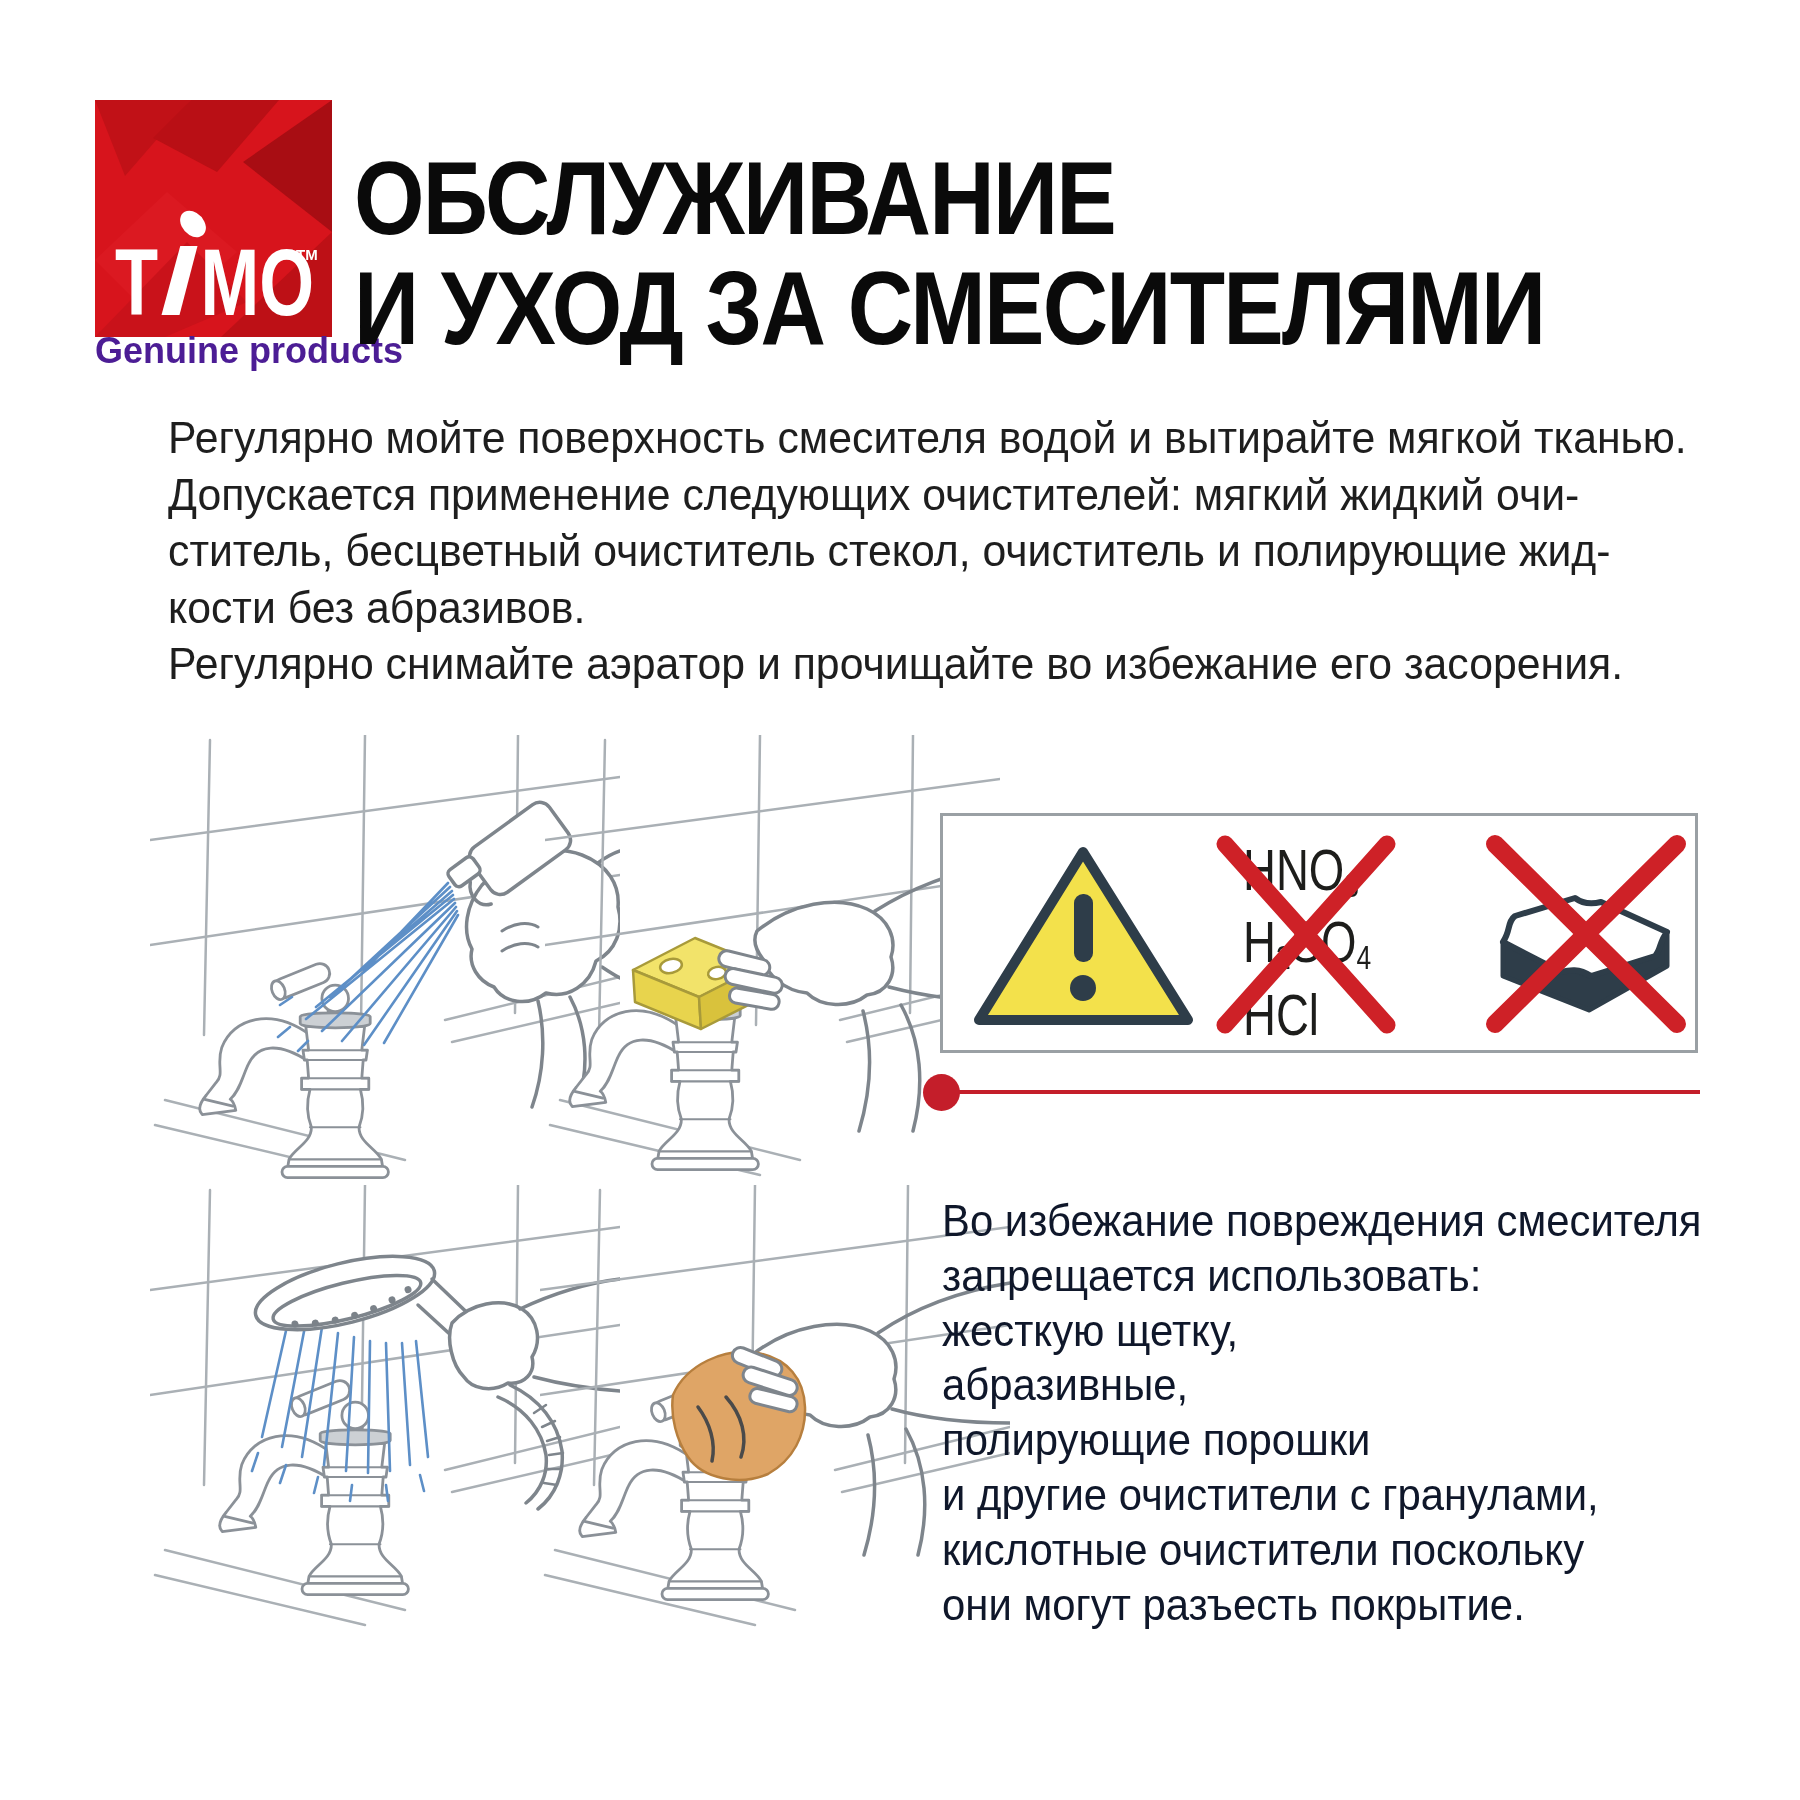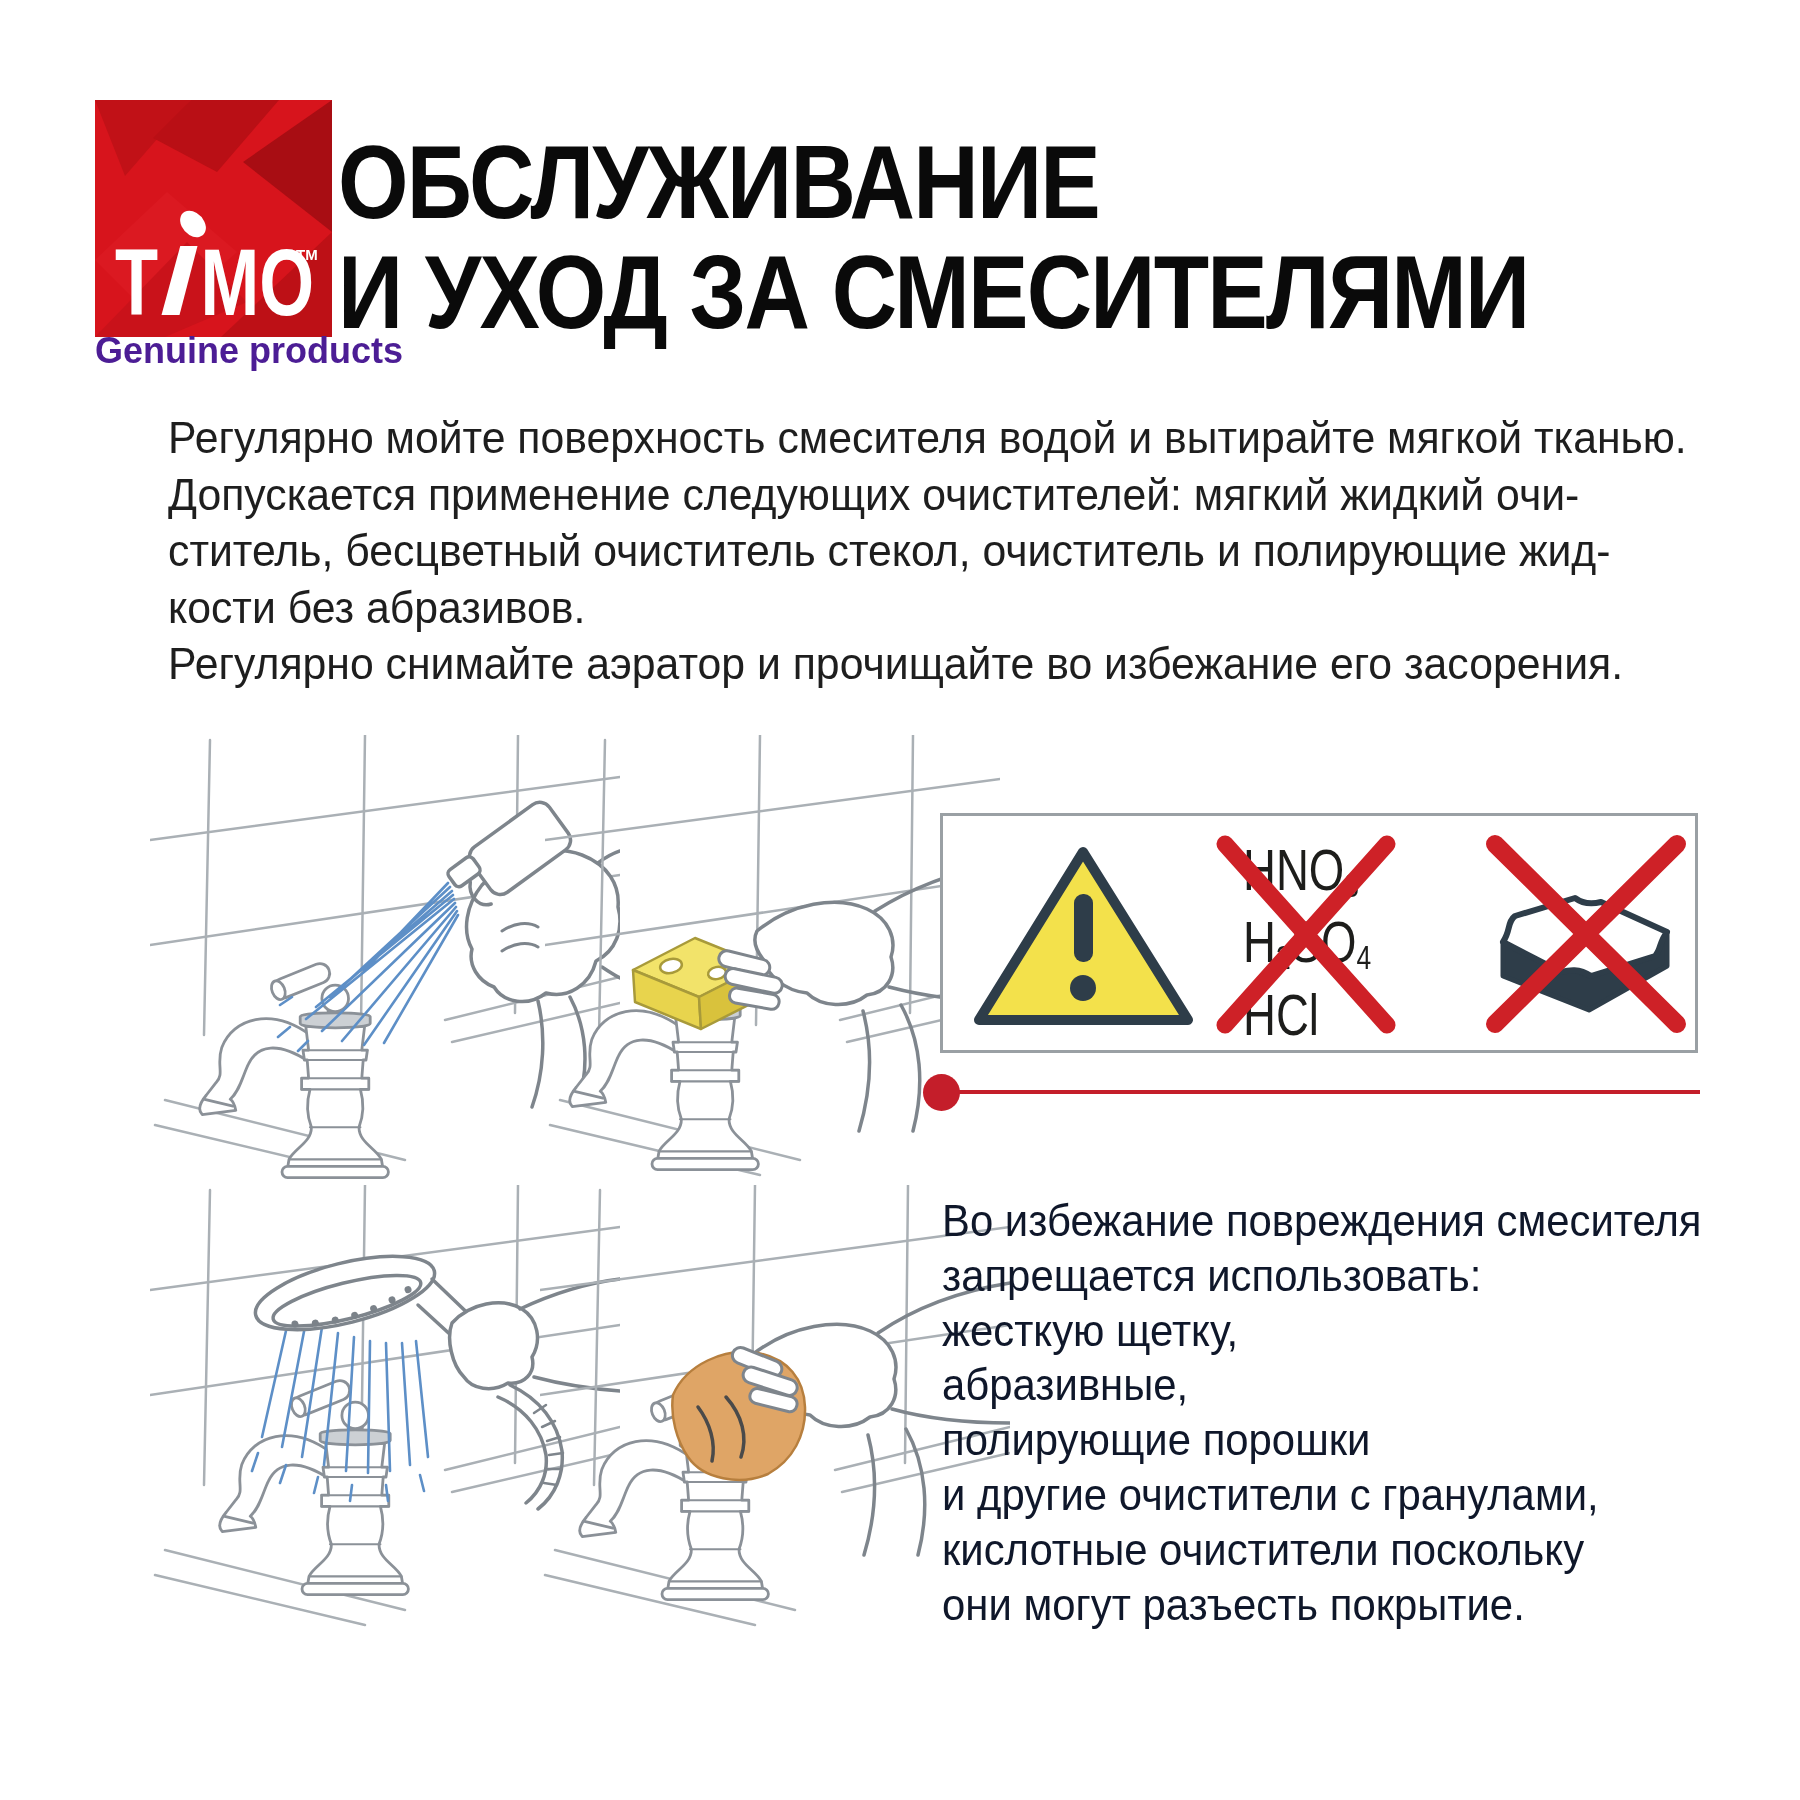--- a/index.html
+++ b/index.html
@@ -4,21 +4,21 @@
 <style>
   html,body{margin:0;padding:0;background:#fff;}
   .page{position:relative;width:1800px;height:1800px;background:#ffffff;overflow:hidden;
         font-family:"Liberation Sans",sans-serif;}
 
   
   .logo{position:absolute;left:95px;top:100px;width:237px;height:237px;}
   .tagline{position:absolute;left:95px;top:330px;font-size:36px;font-weight:bold;color:#4c1d95;}
 
   
-  .title{position:absolute;left:338px;top:128px;margin:0;color:#0a0a0a;font-weight:bold;}
+  .title{position:absolute;left:338px;top:128px;margin:16px;color:#0a0a0a;font-weight:bold;}
   .title .tline{display:block;font-size:103px;line-height:110px;white-space:nowrap;
                 letter-spacing:-2px;transform:scaleX(0.88);transform-origin:0 50%;}
 
   
   .intro{position:absolute;left:168px;top:362px;color:#1e1e1e;margin-top:48px;}
   .intro .iline{font-size:45px;line-height:56.5px;white-space:nowrap;
                 transform:scaleX(0.95);transform-origin:0 50%;}
 
   
   .panel{position:absolute;}

